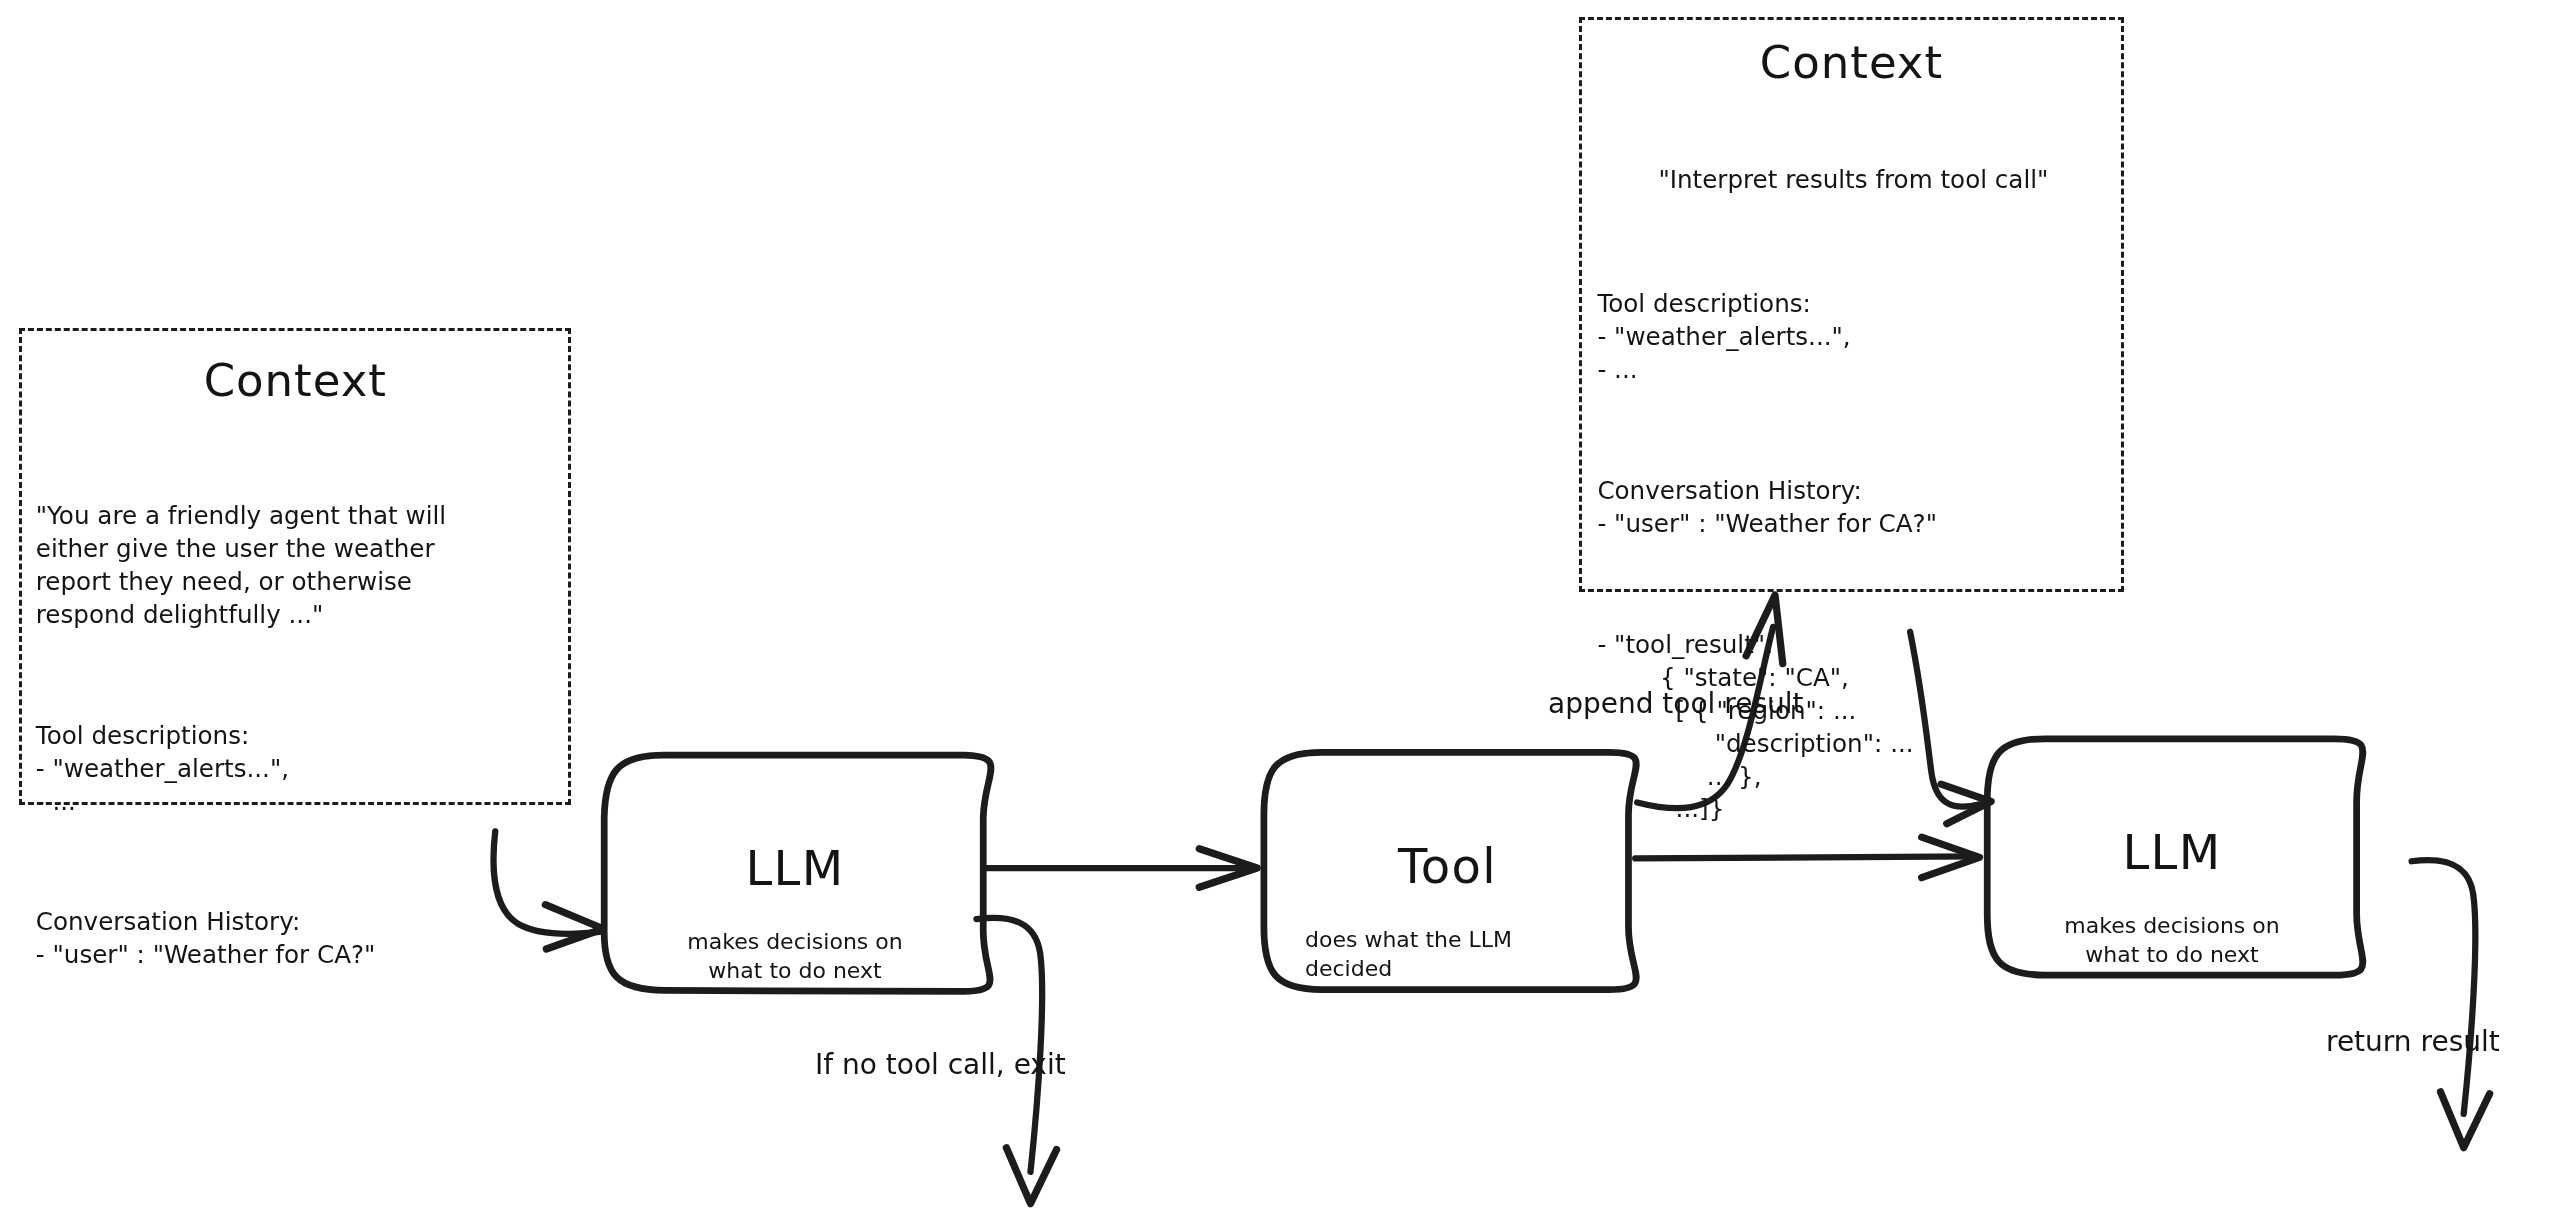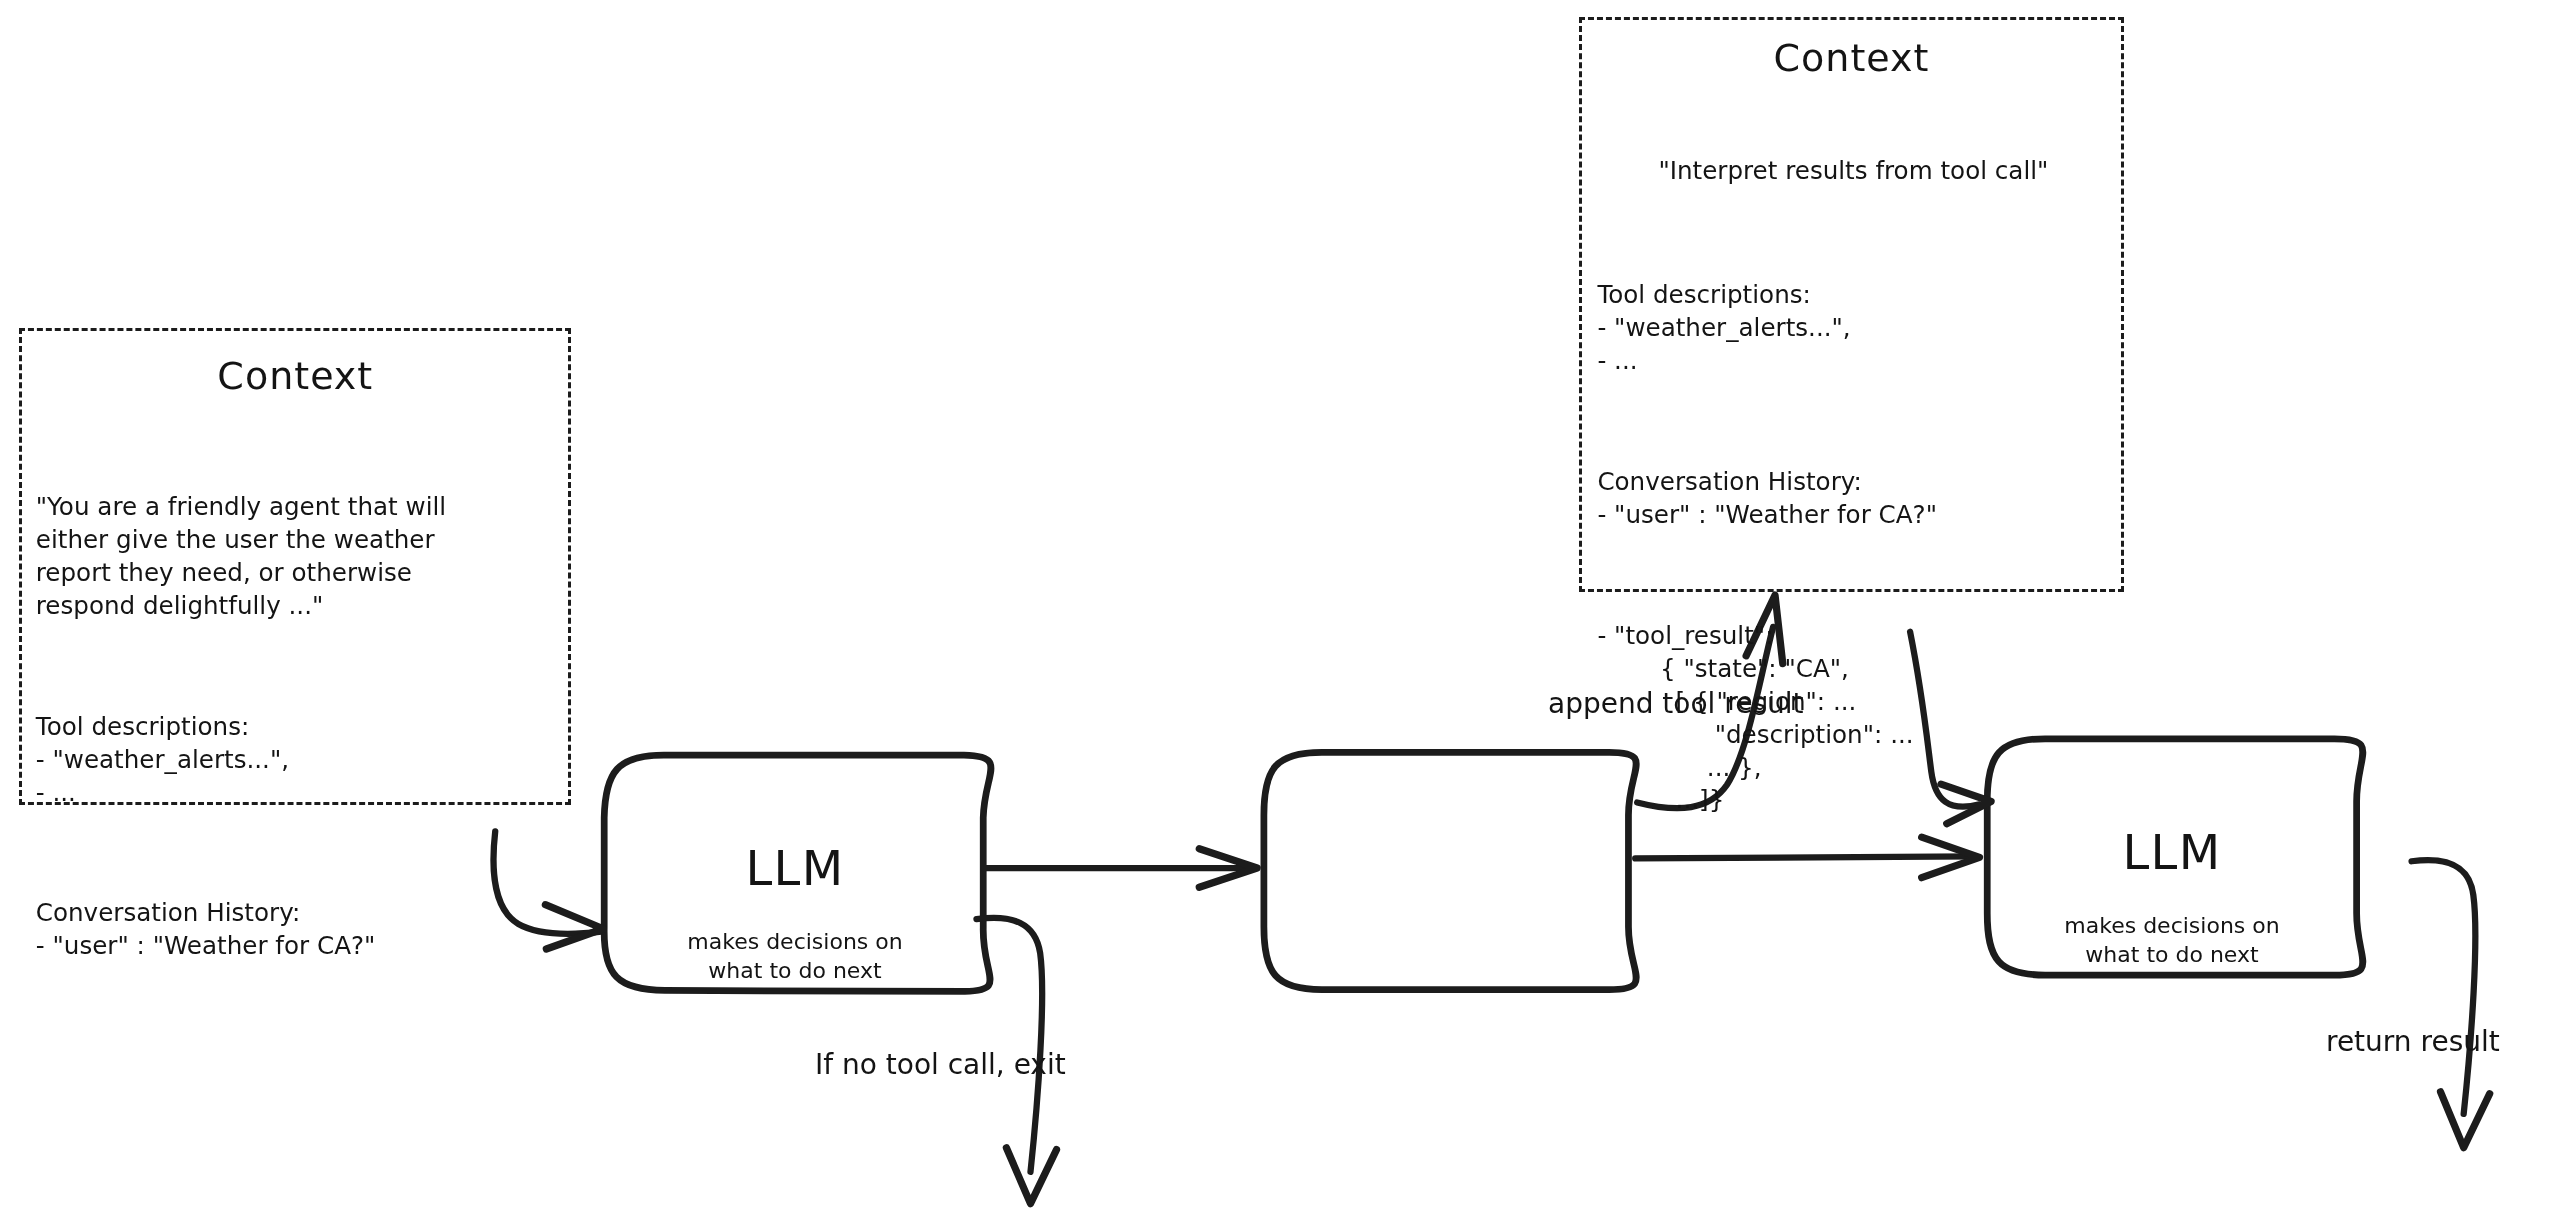--- a/index.html
+++ b/index.html
@@ -36,21 +36,21 @@
   .arrow-head { stroke-width: 7.5; }
   .node-box { stroke-width: 7; fill: #ffffff; }
   .ctx-box {
     position: absolute;
     border: 3.9px dashed #1c1c1c;
     background: transparent;
     box-sizing: border-box;
   }
   .ctx-title {
     text-align: center;
-    font-size: 38px;
+    font-size: 45px;
     letter-spacing: 1px;
     color: #141414;
     margin: 0;
     font-weight: 400;
   }
   .ctx-body {
     font-size: 24.6px;
     line-height: 1.34;
     color: #141414;
     white-space: pre-wrap;
@@ -229,20 +229,25 @@
           ...]}</div>
     </div>
   </div>
 
   <div class="node-label" style="left:606px; top:824px; width:378px;">
     <div class="node-title">LLM</div>
     <div class="node-sub" style="margin-top:31px;">makes decisions on
 what to do next</div>
   </div>
 
+  <div class="node-label" style="left:1264px; top:822px; width:367px;">
+    <div class="node-title">Tool</div>
+    <div class="node-sub" style="margin-top:31px; text-align:left; padding-left:41px;">does what the LLM
+decided</div>
+  </div>
 
   <div class="node-label" style="left:1987px; top:808px; width:370px;">
     <div class="node-title">LLM</div>
     <div class="node-sub" style="margin-top:31px;">makes decisions on
 what to do next</div>
   </div>
 
   <div class="edge-label" style="left:1548px; top:687px;">append tool result</div>
 
   <div class="edge-label" style="left:815px; top:1048px;text-align:right;">If no tool call, exit</div>

